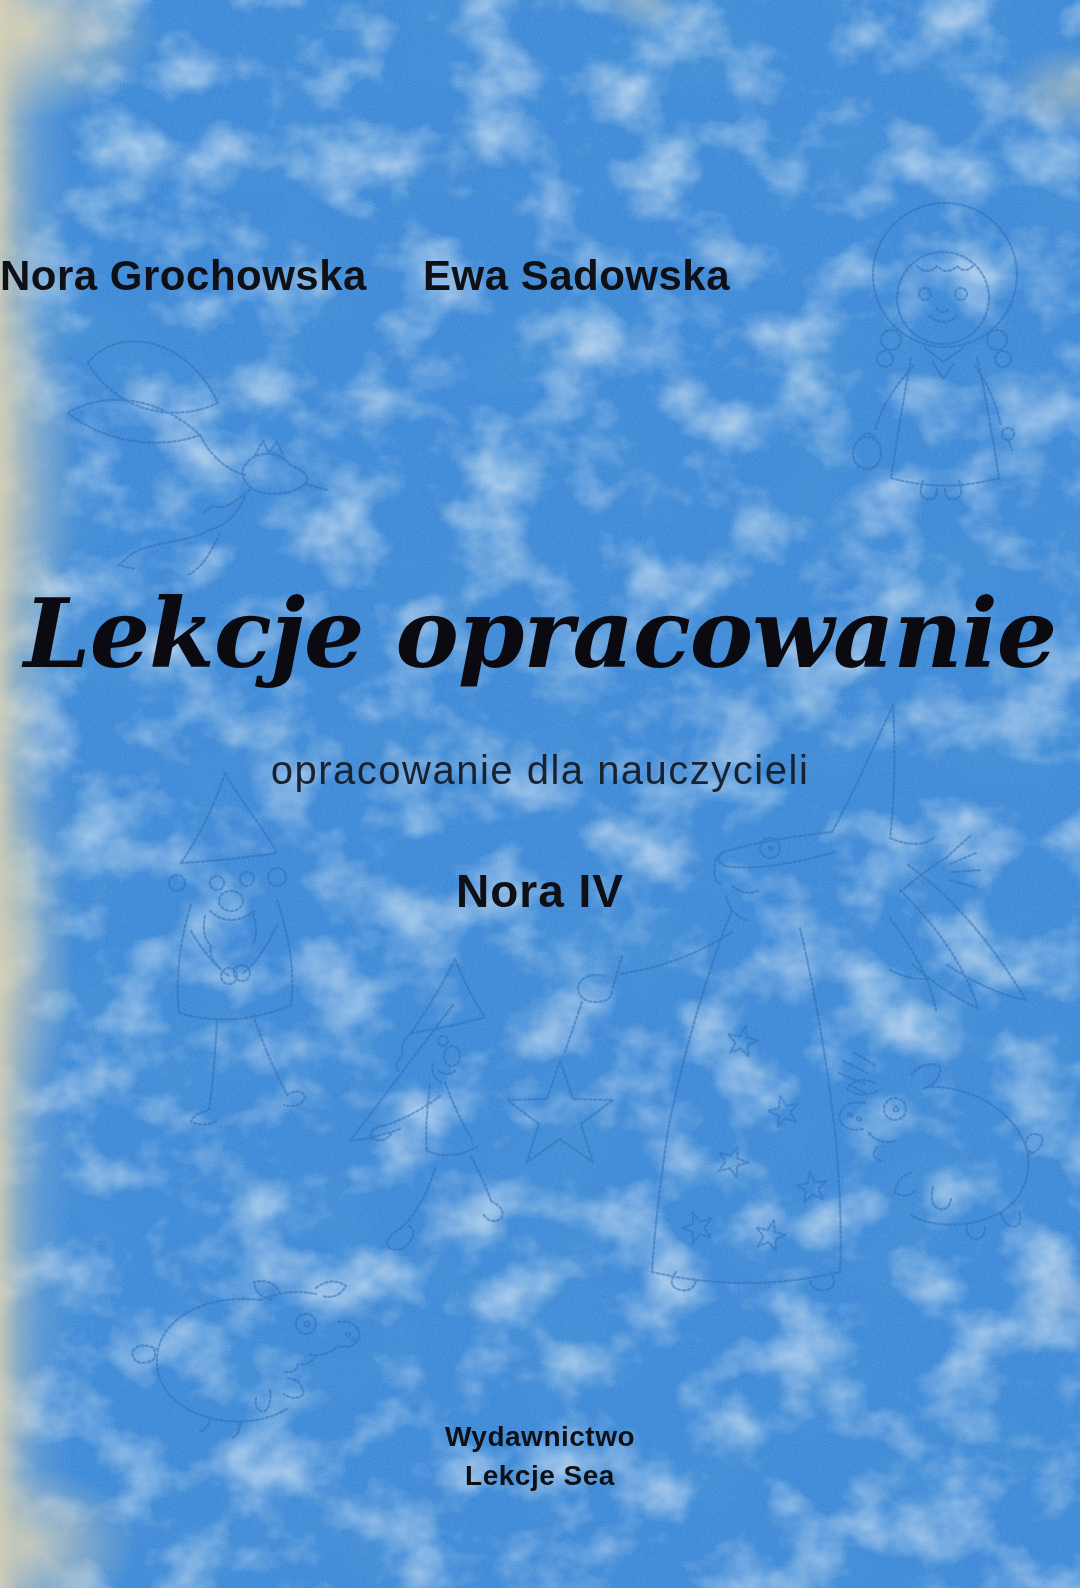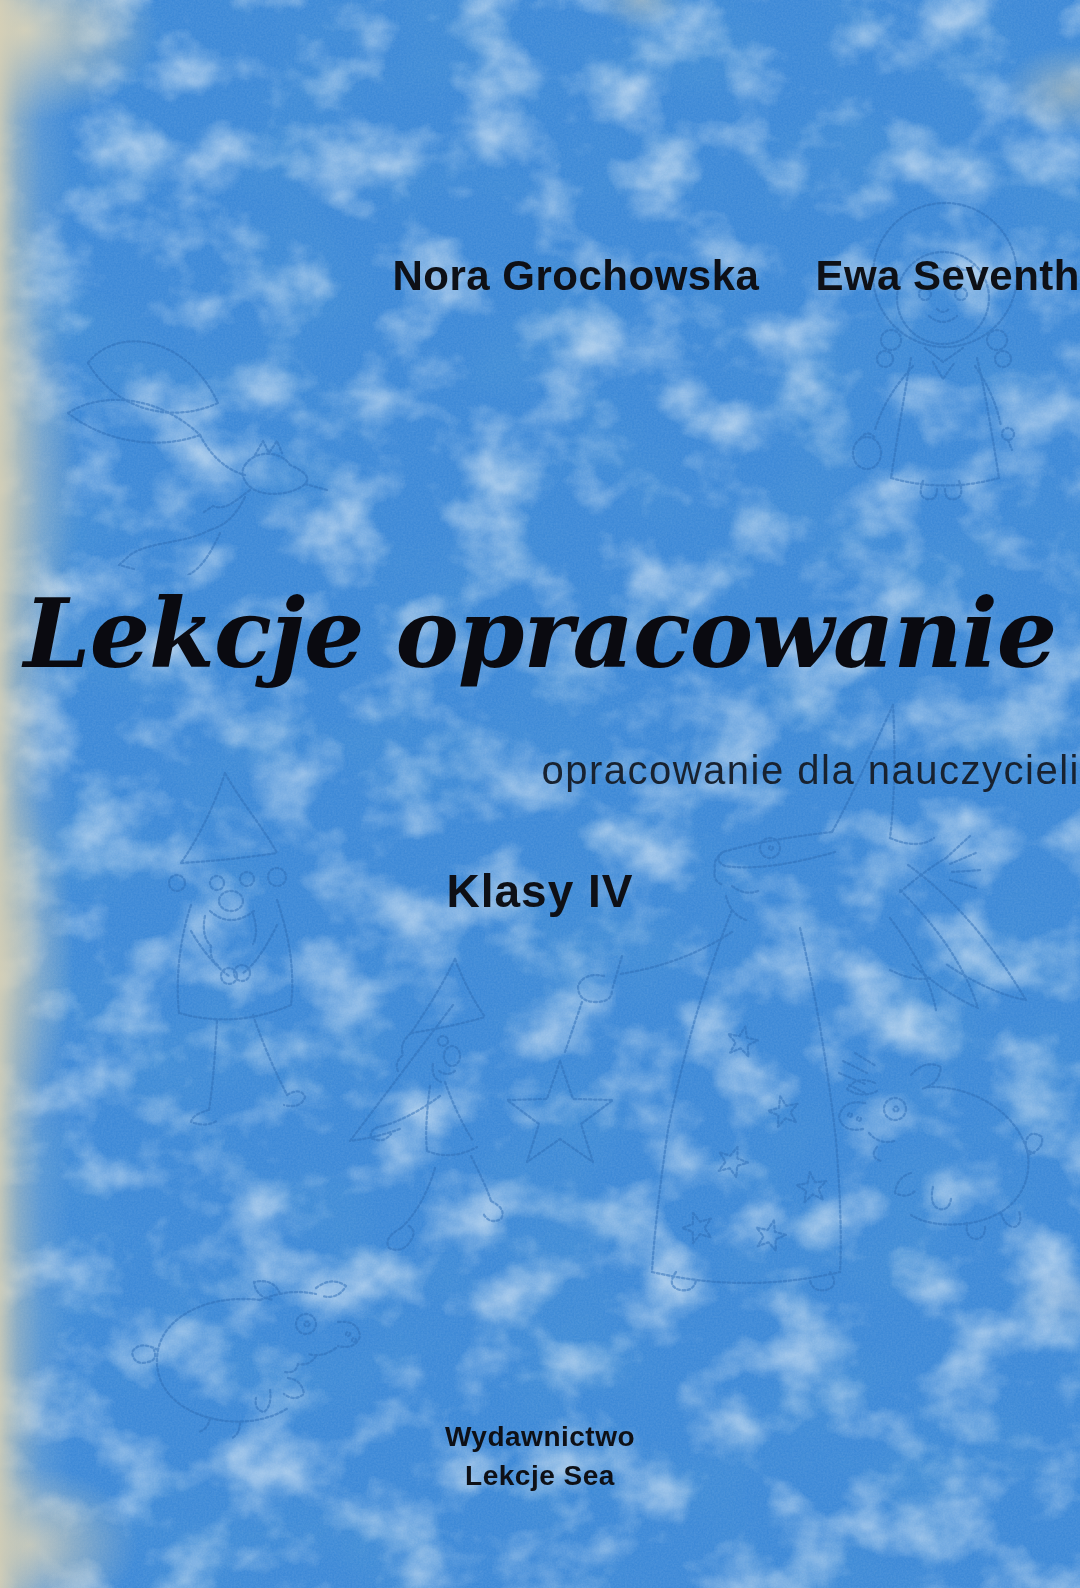--- a/index.html
+++ b/index.html
@@ -22,27 +22,27 @@
       radial-gradient(ellipse 60px 40px at 640px 0px, rgba(220,212,188,0.5), rgba(220,212,188,0) 75%),
       radial-gradient(ellipse 80px 50px at 1075px 1300px, rgba(205,215,225,0.4), rgba(205,215,225,0) 75%);
   }
   .txt { position:absolute; left:0; width:100%; text-align:center; color:var(--ink,#0e1016); }
   .badge-wrap { position:absolute; top:141px; left:0; width:100%; text-align:center; }
   .badge {
     display:inline-block; padding:9px 34px;
     border:3px solid var(--ink,#0e1016); border-radius:34px;
     font-size:31px; font-weight:bold; letter-spacing:0.5px; color:var(--ink,#0e1016);
   }
-  .authors { top:252px; display:flex; justify-content:flex-end; gap:56px;
+  .authors { top:252px; display:flex; justify-content:flex-start; gap:56px;
     font-size:42px; font-weight:bold; letter-spacing:0.5px; }
   .title {
     top:578px; font-family:"DejaVu Serif", serif; font-style:italic; font-weight:bold;
     font-size:95px; letter-spacing:-1px; color:#0a0a10;
   }
-  .subtitle { top:748px; font-size:40px; letter-spacing:1.5px; font-weight:normal; color:var(--subtitle-ink,#182230);text-align:right; }
+  .subtitle { top:748px; font-size:40px; letter-spacing:1.5px; font-weight:normal; color:var(--subtitle-ink,#182230); }
   .grade { top:864px; font-size:46px; font-weight:bold; letter-spacing:1px; }
   .publisher { top:1418px; font-size:28px; font-weight:bold; line-height:1.38; letter-spacing:0.5px; }
   
   .sketch { position:absolute; pointer-events:none; opacity:0.5; }
   .sketch path, .sketch circle, .sketch ellipse, .sketch use {
     fill:none; stroke: var(--line-art-blue, #2d6db6);
     stroke-width:2.3; stroke-linecap:round; stroke-linejoin:round;
     stroke-dasharray:2.5 2.6;
   }
 </style>
@@ -232,27 +232,27 @@
     <path d="M38,80 q-18,-10 -26,2 q2,14 16,10 q10,-2 6,-12"></path>
     <path d="M168,108 q14,2 16,16 q-10,8 -20,0"></path>
     <path d="M150,120 q2,16 -6,22 q-10,-2 -8,-14"></path>
     <path d="M90,148 q-2,12 -12,14"></path>
     <path d="M120,152 q0,12 -8,16"></path>
   </svg>
 
 
   <div class="txt authors">
     <span>Nora Grochowska</span>
-    <span>Ewa Seventh</span>
+    <span>Ewa Sadowska</span>
   </div>
 
   <div class="txt title">Lekcje opracowanie</div>
 
   <div class="txt subtitle">opracowanie dla nauczycieli</div>
 
-  <div class="txt grade">Klasy IV</div>
+  <div class="txt grade">Nora IV</div>
 
   <div class="txt publisher">
     <div>Wydawnictwo</div>
     <div>Lekcje Sea</div>
   </div>
 
 </div>
 
 </body></html>

